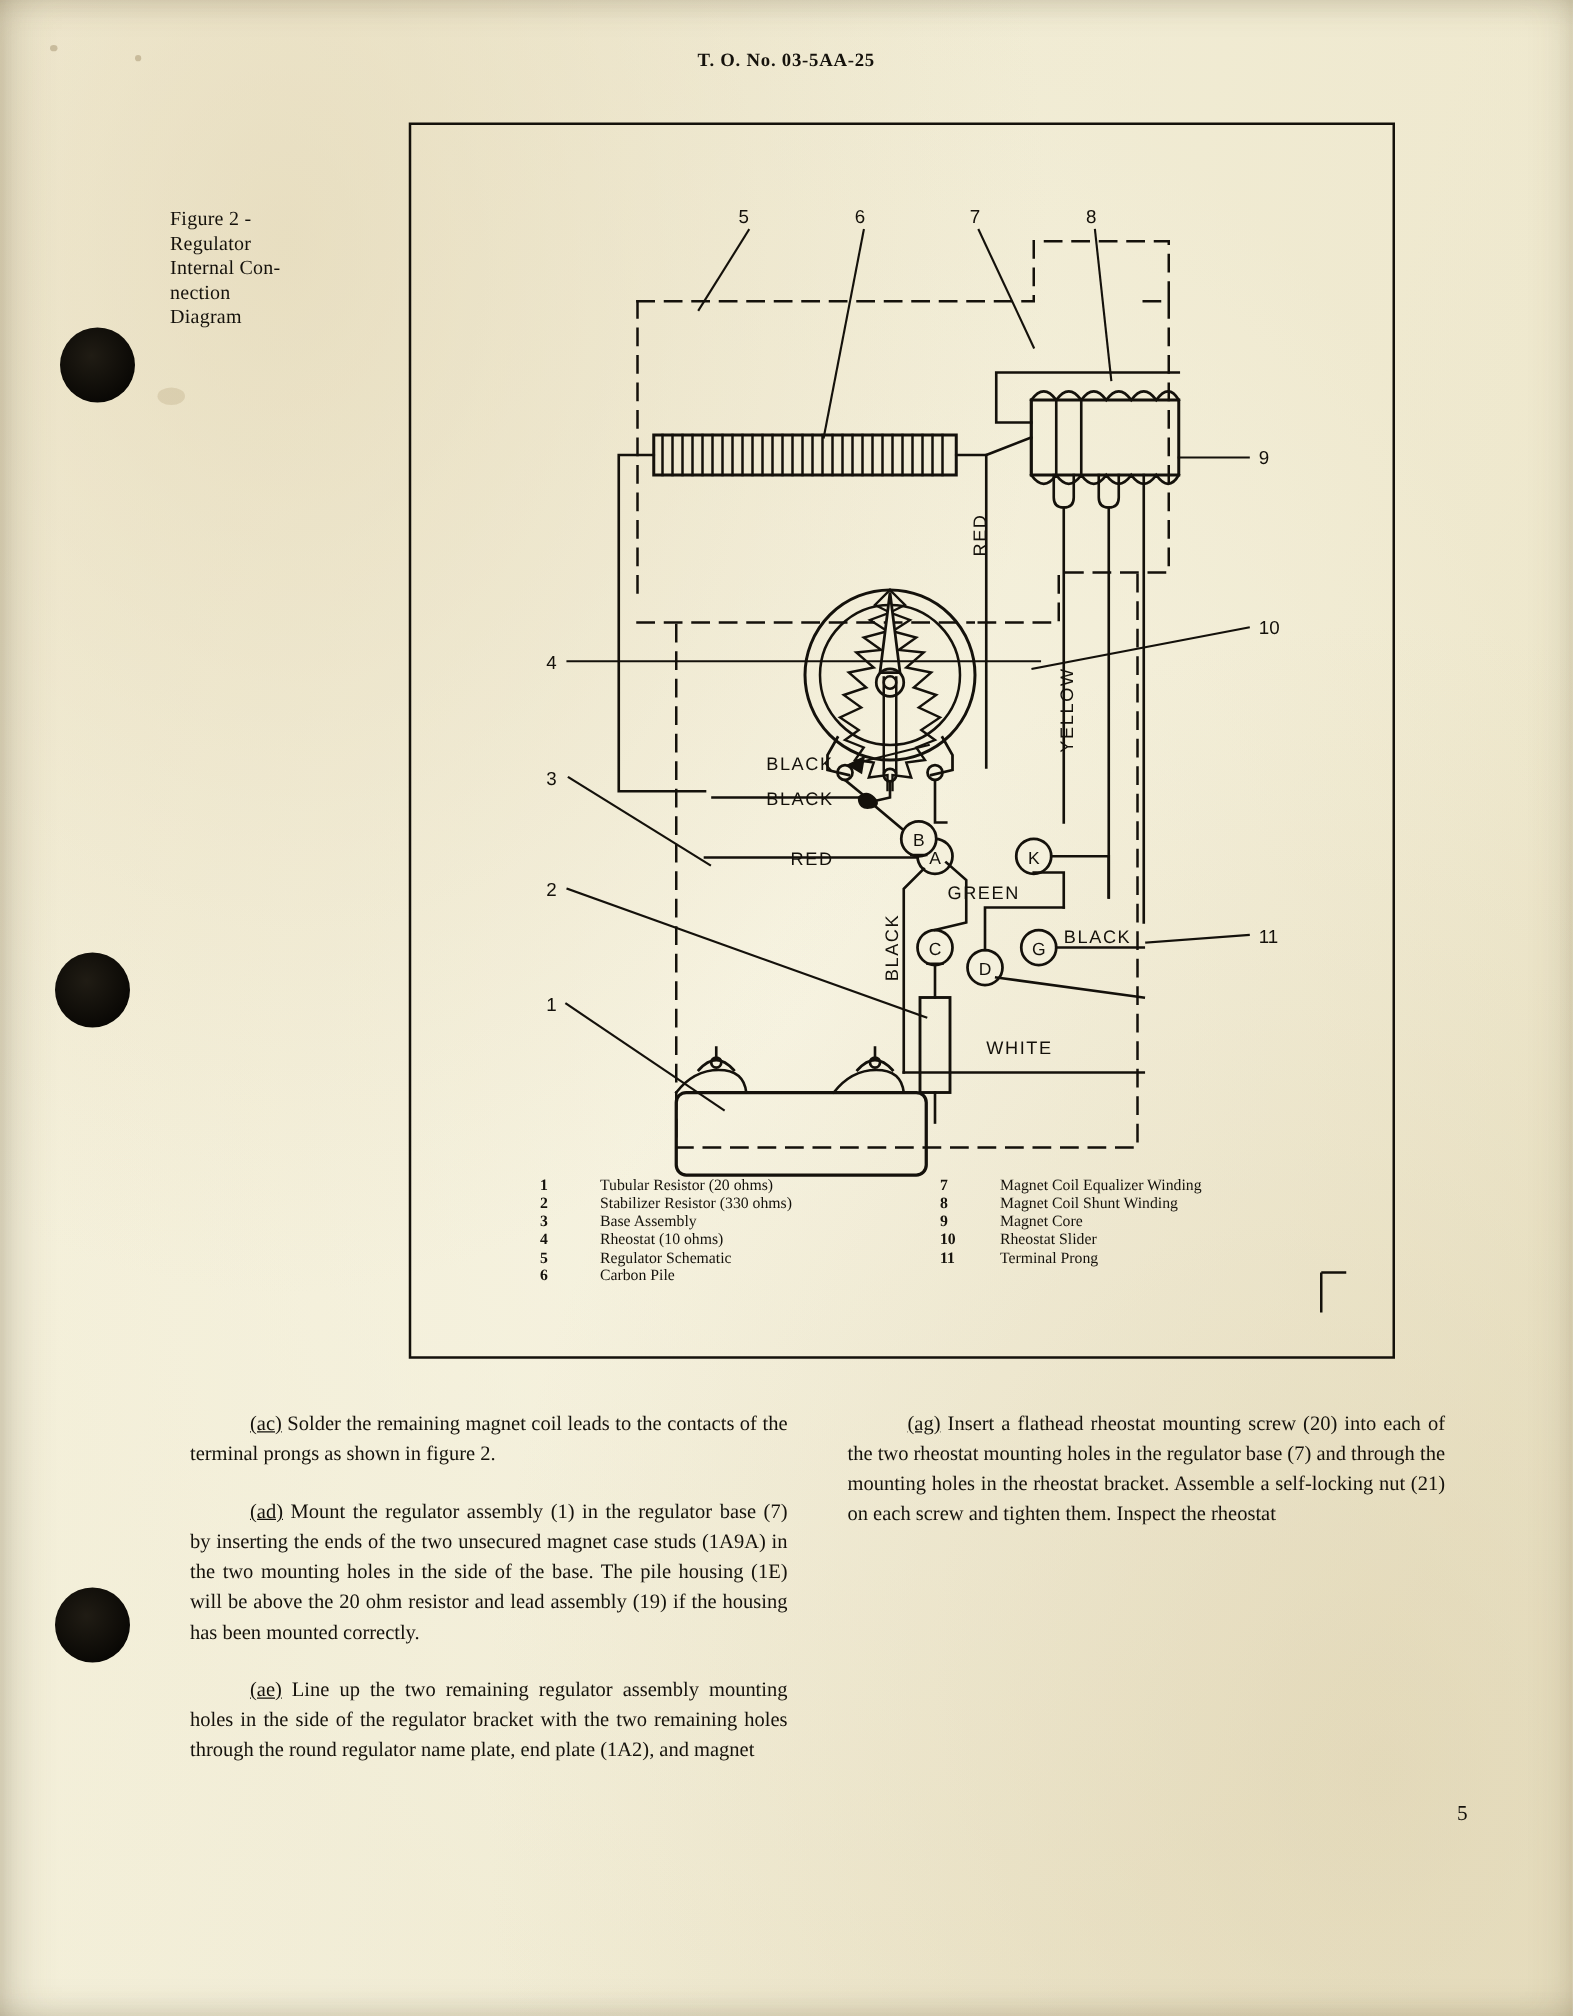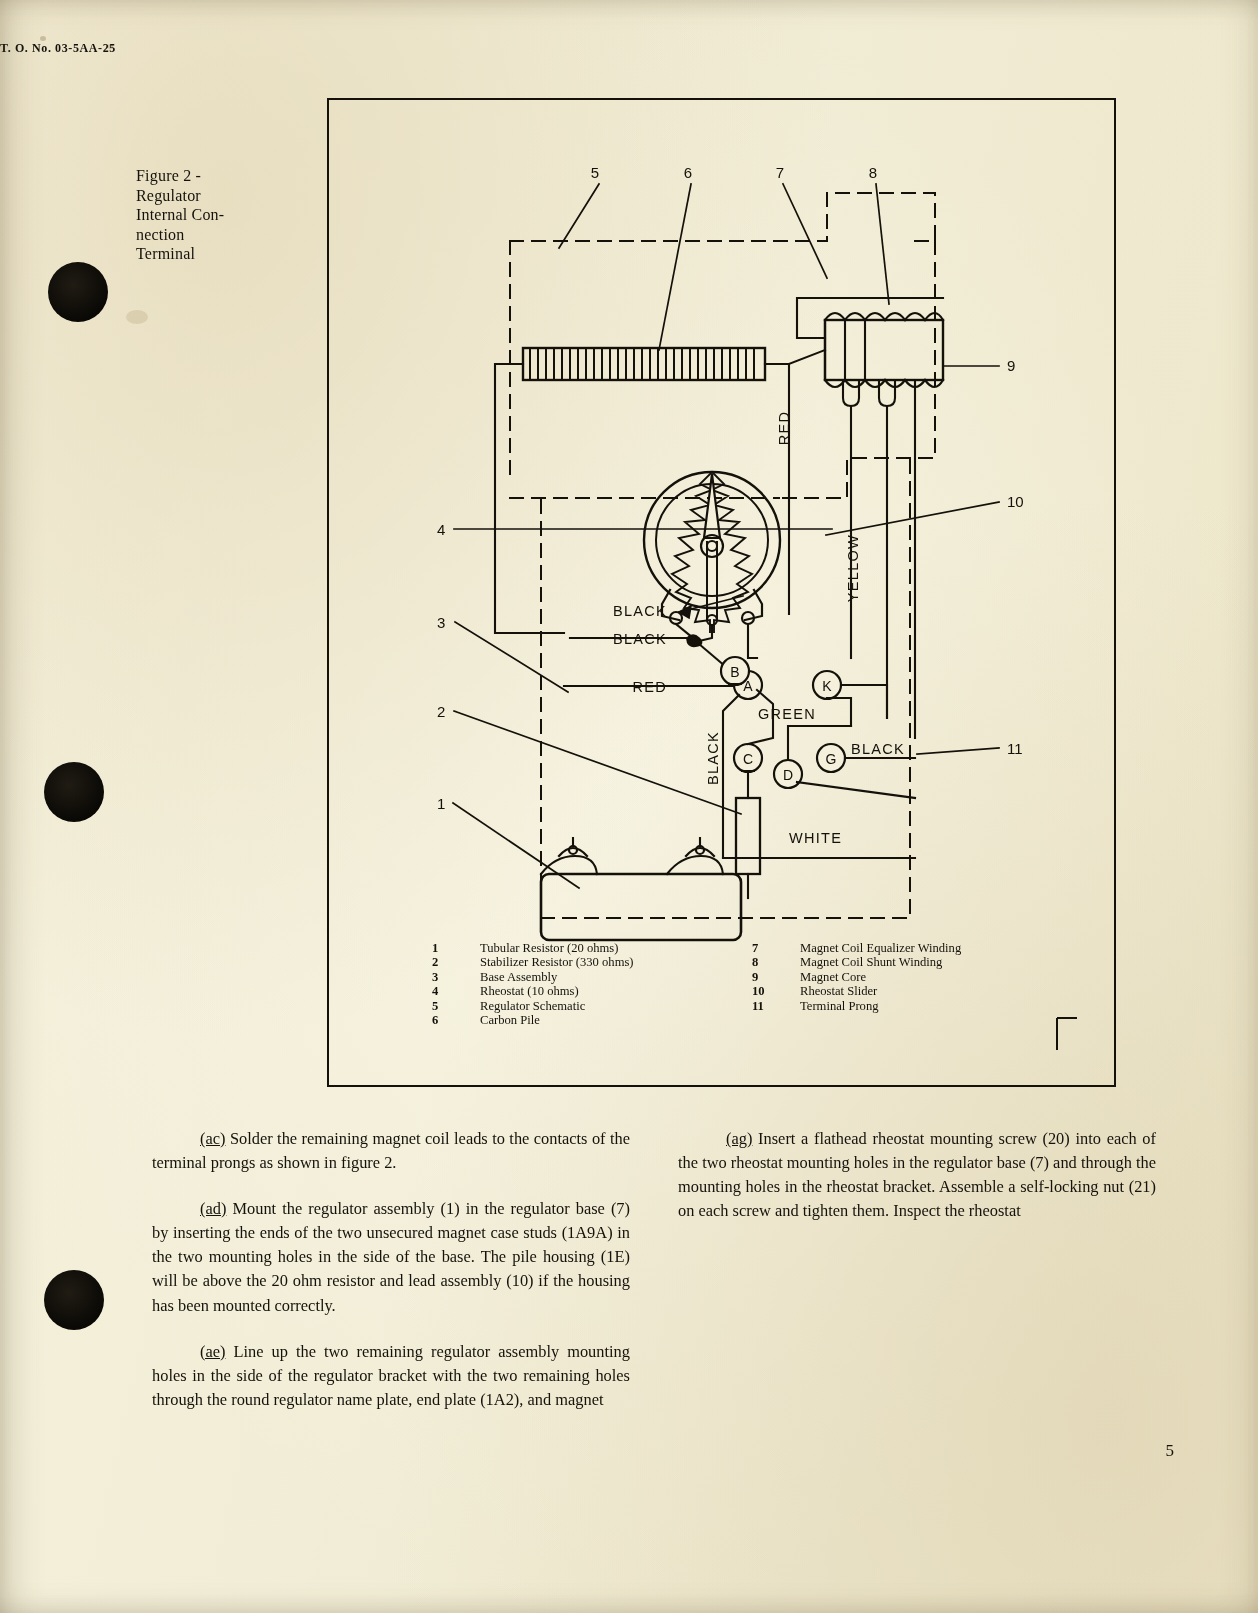--- a/index.html
+++ b/index.html
@@ -20,22 +20,22 @@
     pointer-events:none;}
   .edge-shade{position:absolute;inset:0;pointer-events:none;
     box-shadow:inset 26px 0 44px -30px rgba(90,76,42,.45),
                inset -22px 0 40px -28px rgba(90,76,42,.30),
                inset 0 20px 34px -26px rgba(90,76,42,.28),
                inset 0 -20px 34px -26px rgba(90,76,42,.28);}
   .punch{position:absolute;width:60px;height:60px;border-radius:50%;
     background:radial-gradient(circle at 42% 38%,#201c14 0%,#0d0b07 62%,#000 100%);}
   .speck{position:absolute;border-radius:50%;background:rgba(120,96,52,.30);}
 
-  .hdr{position:absolute;left:0;right:0;top:41px;
-    font-size:12px;letter-spacing:.6px;font-weight:700;}
+  .hdr{position:absolute;left:0;right:0;top:41px;text-align:center;
+    font-size:15px;letter-spacing:.6px;font-weight:700;}
 
   .fig-caption{position:absolute;left:136px;top:166px;width:150px;
     font-size:16px;line-height:19.6px;letter-spacing:.2px;}
 
   .fig-frame{position:absolute;left:327px;top:98px;width:785px;height:985px;
     border:2.2px solid #14110b;background:transparent;}
 
   .legend{position:absolute;left:432px;top:941px;width:600px;
     font-size:12.6px;line-height:14.4px;}
   .legend-col{position:absolute;top:0;}
@@ -72,21 +72,21 @@
   <div class="speck" style="left:108px;top:44px;width:5px;height:5px;"></div>
   <div class="speck" style="left:126px;top:310px;width:22px;height:14px;background:rgba(150,120,70,.18);"></div>
 
   <div class="hdr">T. O. No. 03-5AA-25</div>
 
   <div class="fig-caption">
     <div>Figure 2 -</div>
     <div>Regulator</div>
     <div>Internal Con-</div>
     <div>nection</div>
-    <div>Terminal</div>
+    <div>Diagram</div>
   </div>
 
   <div class="fig-frame"></div>
 
   <svg class="dg" style="position:absolute;left:327px;top:98px;" width="785" height="985" viewBox="0 0 785 985">
     <g fill="none" stroke="#14110b" stroke-width="2.1" stroke-linecap="square">
 
       <path stroke-dasharray="13,9" stroke-width="2" d="M183 143 L500 143 L500 95 L608 95 L608 143 L585 143"></path>
       <path stroke-dasharray="13,9" stroke-width="2" d="M183 143 L183 378"></path>
       <path stroke-dasharray="13,9" stroke-width="2" d="M183 400 L452 400"></path>
@@ -303,21 +303,21 @@
 
   <svg class="bracket-mark" viewBox="0 0 26 42">
     <g stroke="#14110b" stroke-width="2" fill="none">
       <path d="M2 8 L22 8"></path>
       <path d="M2 8 L2 40"></path>
     </g>
   </svg>
 
   <div class="body-col left">
     <p><span class="tag">(ac)</span><span> Solder the remaining magnet coil leads to the contacts of the terminal prongs as shown in figure 2.</span></p>
-    <p><span class="tag">(ad)</span><span> Mount the regulator assembly (1) in the regulator base (7) by inserting the ends of the two unsecured magnet case studs (1A9A) in the two mounting holes in the side of the base. The pile housing (1E) will be above the 20 ohm resistor and lead assembly (10) if the housing has been mounted correctly.</span></p>
+    <p><span class="tag">(ad)</span><span> Mount the regulator assembly (1) in the regulator base (7) by inserting the ends of the two unsecured magnet case studs (1A9A) in the two mounting holes in the side of the base. The pile housing (1E) will be above the 20 ohm resistor and lead assembly (19) if the housing has been mounted correctly.</span></p>
     <p><span class="tag">(ae)</span><span> Line up the two remaining regulator assembly mounting holes in the side of the regulator bracket with the two remaining holes through the round regulator name plate, end plate (1A2), and magnet</span></p>
   </div>
 
   <div class="body-col right">
     <p><span class="tag">(ag)</span><span> Insert a flathead rheostat mounting screw (20) into each of the two rheostat mounting holes in the regulator base (7) and through the mounting holes in the rheostat bracket. Assemble a self-locking nut (21) on each screw and tighten them.  Inspect the rheostat</span></p>
   </div>
 
   <div class="pageno">5</div>
 
   <div class="edge-shade"></div>

